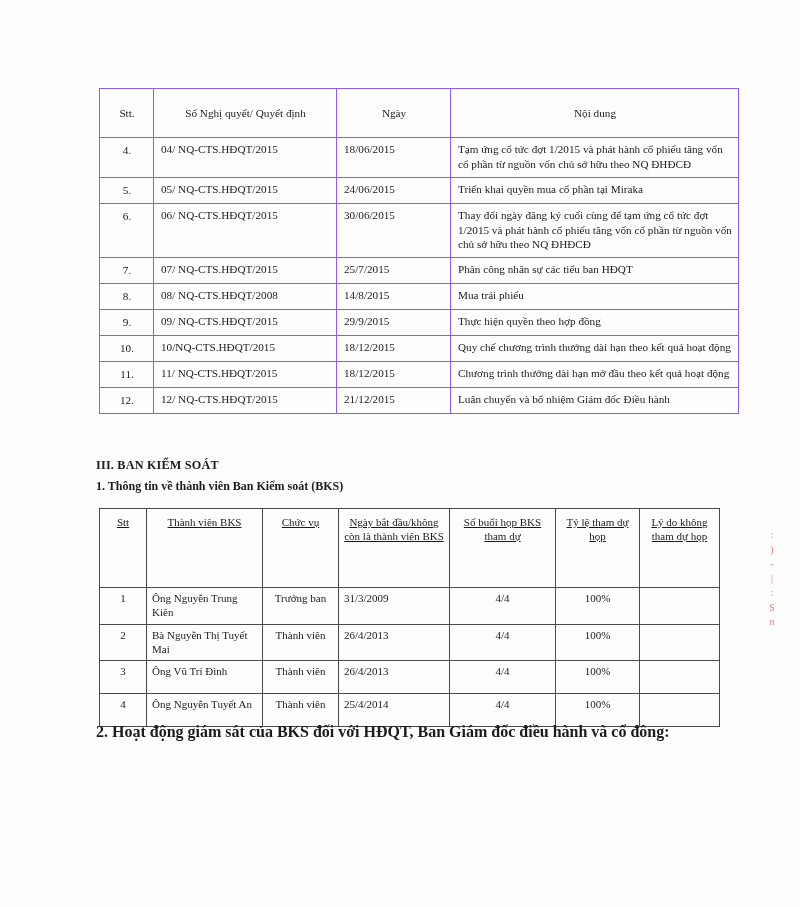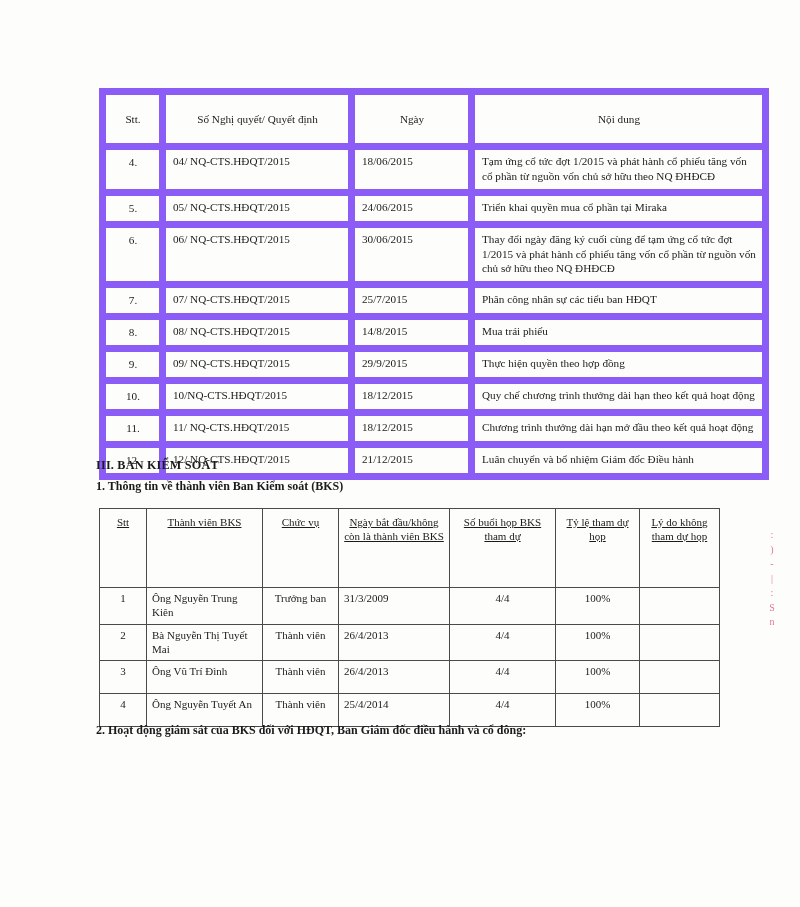--- a/index.html
+++ b/index.html
@@ -26,21 +26,21 @@
     position: absolute;
     left: 99px;
     top: 88px;
     width: 583px;
     border-collapse: collapse;
     table-layout: fixed;
     font-size: 11.2px;
     line-height: 1.33;
   }
   .tbl1 td, .tbl1 th {
-    border: 7px solid #8b5cf6;
+    border: 1px solid #8b5cf6;
     padding: 4px 6px 5px 7px;
     vertical-align: top;
     font-weight: normal;
   }
   .tbl1 thead td {
     text-align: center;
     vertical-align: middle;
     height: 36px;
     padding-top: 6px;
     padding-bottom: 6px;
@@ -99,21 +99,21 @@
   .tbl2 .k-so   { width: 95px;  text-align: center; }
   .tbl2 .k-ty   { width: 73px;  text-align: center; }
   .tbl2 .k-ly   { width: 69px;  text-align: center; }
   .tbl2 tbody td { height: 25px; }
 
   
   .h-sub2 {
     position: absolute;
     left: 96px;
     top: 723px;
-    font-size: 12px;
+    font-size: 16px;
     font-weight: bold;
   }
   .para {
     position: absolute;
     left: 96px;
     top: 748px;
     width: 604px;
     font-size: 12.3px;
     line-height: 1.45;
     text-align: justify;
@@ -170,21 +170,21 @@
         <td class="c-nd">Thay đổi ngày đăng ký cuối cùng để tạm ứng cổ tức đợt 1/2015 và phát hành cổ phiếu tăng vốn cổ phần từ nguồn vốn chủ sở hữu theo NQ ĐHĐCĐ</td>
       </tr>
       <tr>
         <td class="c-stt">7.</td>
         <td class="c-so">07/ NQ-CTS.HĐQT/2015</td>
         <td class="c-ng">25/7/2015</td>
         <td class="c-nd">Phân công nhân sự các tiểu ban HĐQT</td>
       </tr>
       <tr>
         <td class="c-stt">8.</td>
-        <td class="c-so">08/ NQ-CTS.HĐQT/2015</td>
+        <td class="c-so">08/ NQ-CTS.HĐQT/2008</td>
         <td class="c-ng">14/8/2015</td>
         <td class="c-nd">Mua trái phiếu</td>
       </tr>
       <tr>
         <td class="c-stt">9.</td>
         <td class="c-so">09/ NQ-CTS.HĐQT/2015</td>
         <td class="c-ng">29/9/2015</td>
         <td class="c-nd">Thực hiện quyền theo hợp đồng</td>
       </tr>
       <tr>

